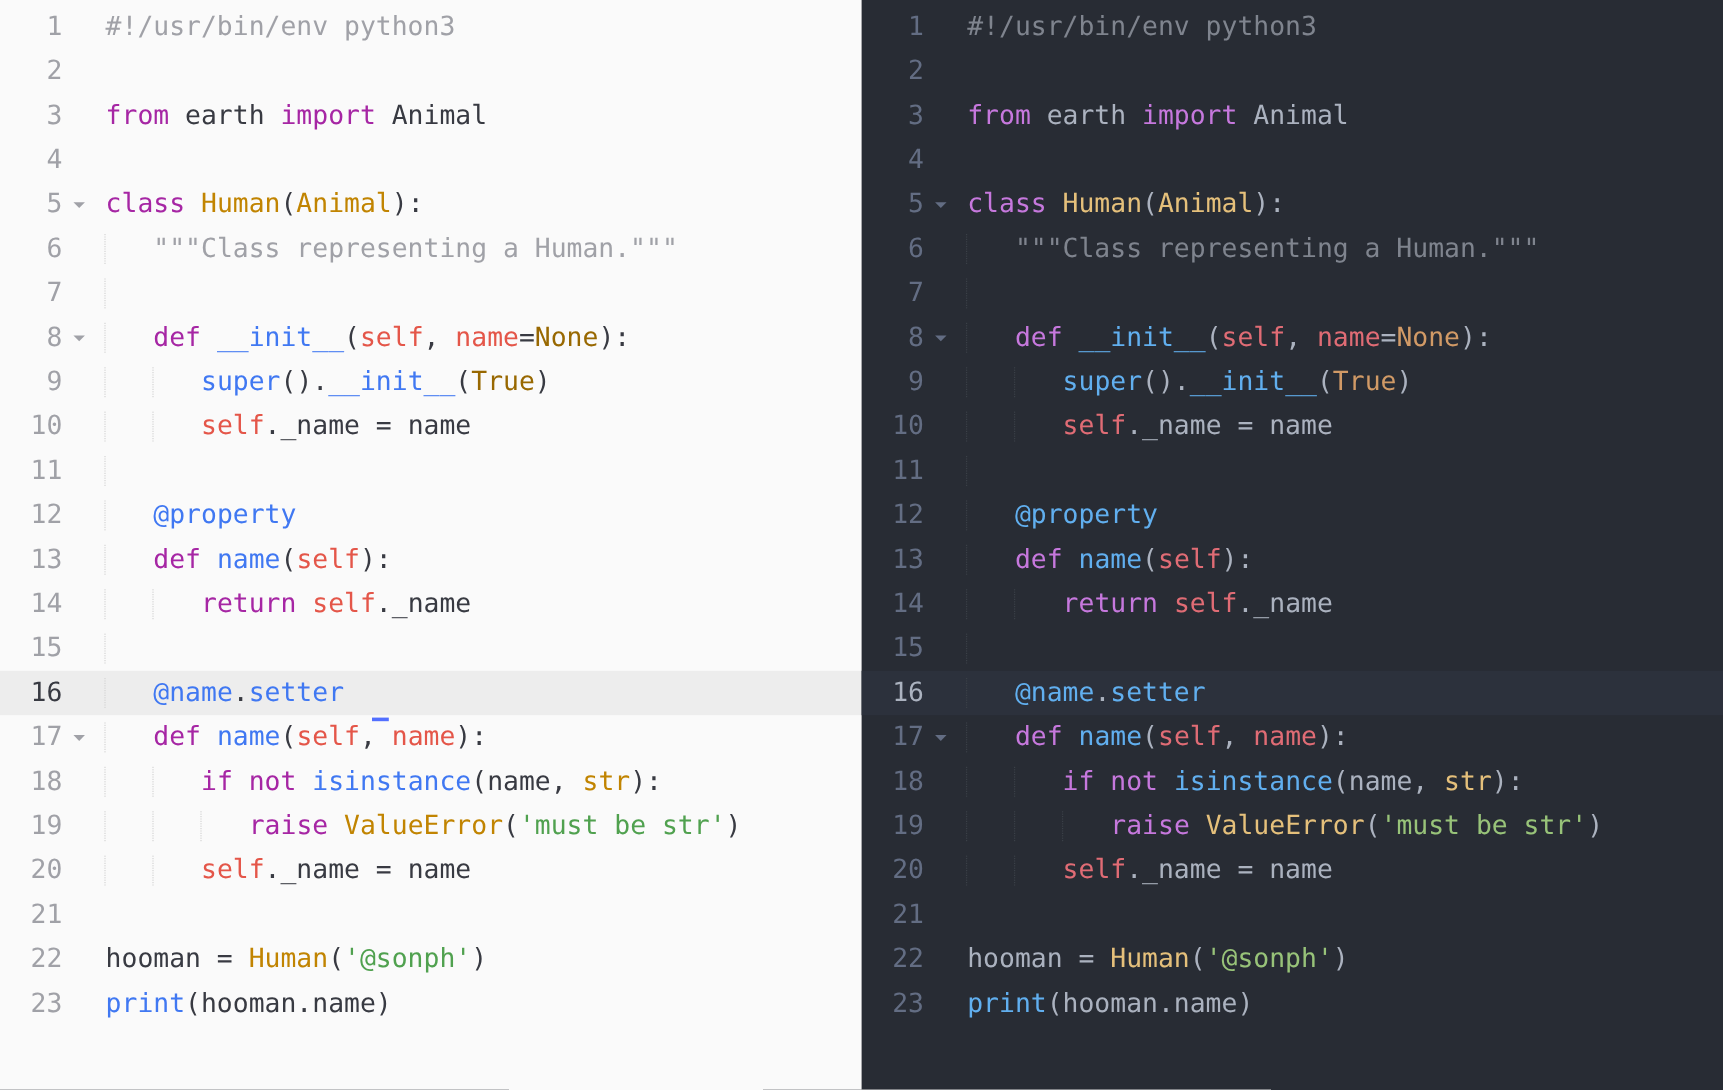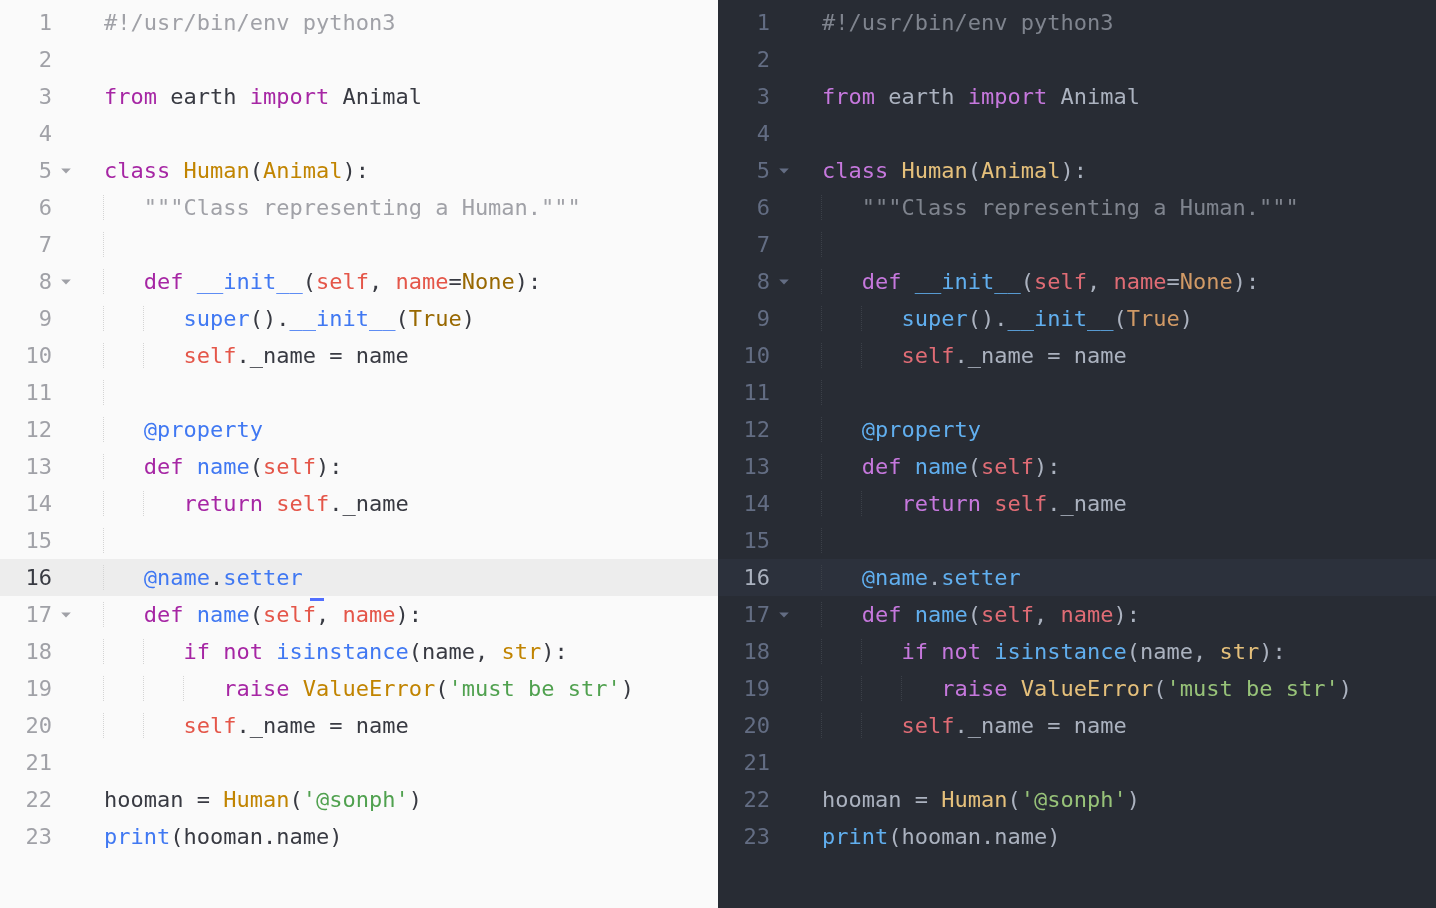--- a/index.html
+++ b/index.html
@@ -19,21 +19,21 @@
   user-select:none;
 }
 .fold {
   width:20px;
   display:inline-flex;
   justify-content:flex-start;
   align-items:center;
   user-select:none;
 }
 .fold svg{width:12px;height:12px;}
-.code { flex:1; padding-left:8px;margin-left:16px; }
+.code { flex:1; padding-left:8px; }
 .ig { border-left:1px dotted; margin-left:-1px; }
 
 .light { background:#fafafa; color:#383a42; }
 .light .gutter{ color:#a0a1a7; }
 .light .fold svg{ fill:#a0a1a7; }
 .light .line.cur{ background:#ededed; }
 .light .line.cur .gutter{ color:#383a42; }
 .light .ig{ border-color:#d4d4d4; }
 .light .kw{ color:#a626a4; }
 .light .sd{ color:#a626a4; }

